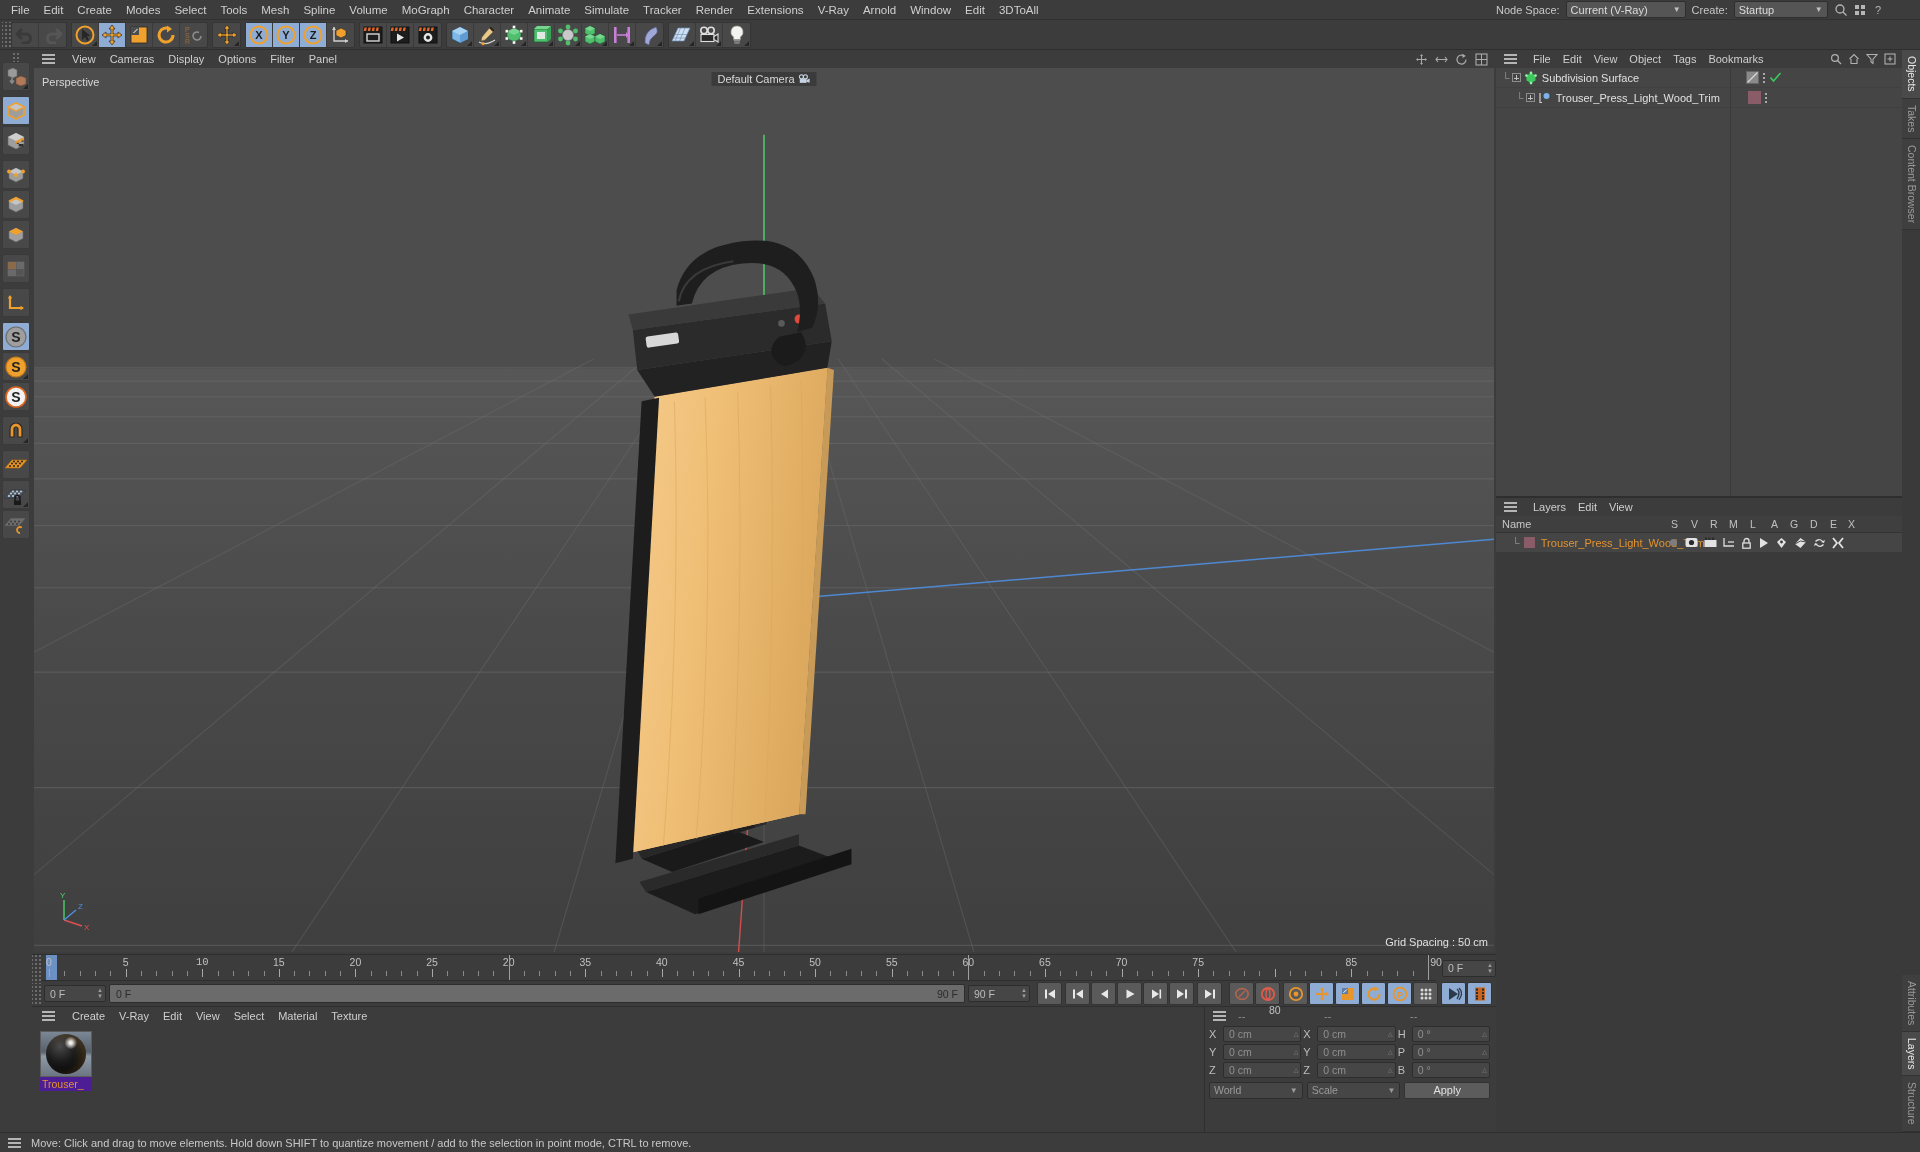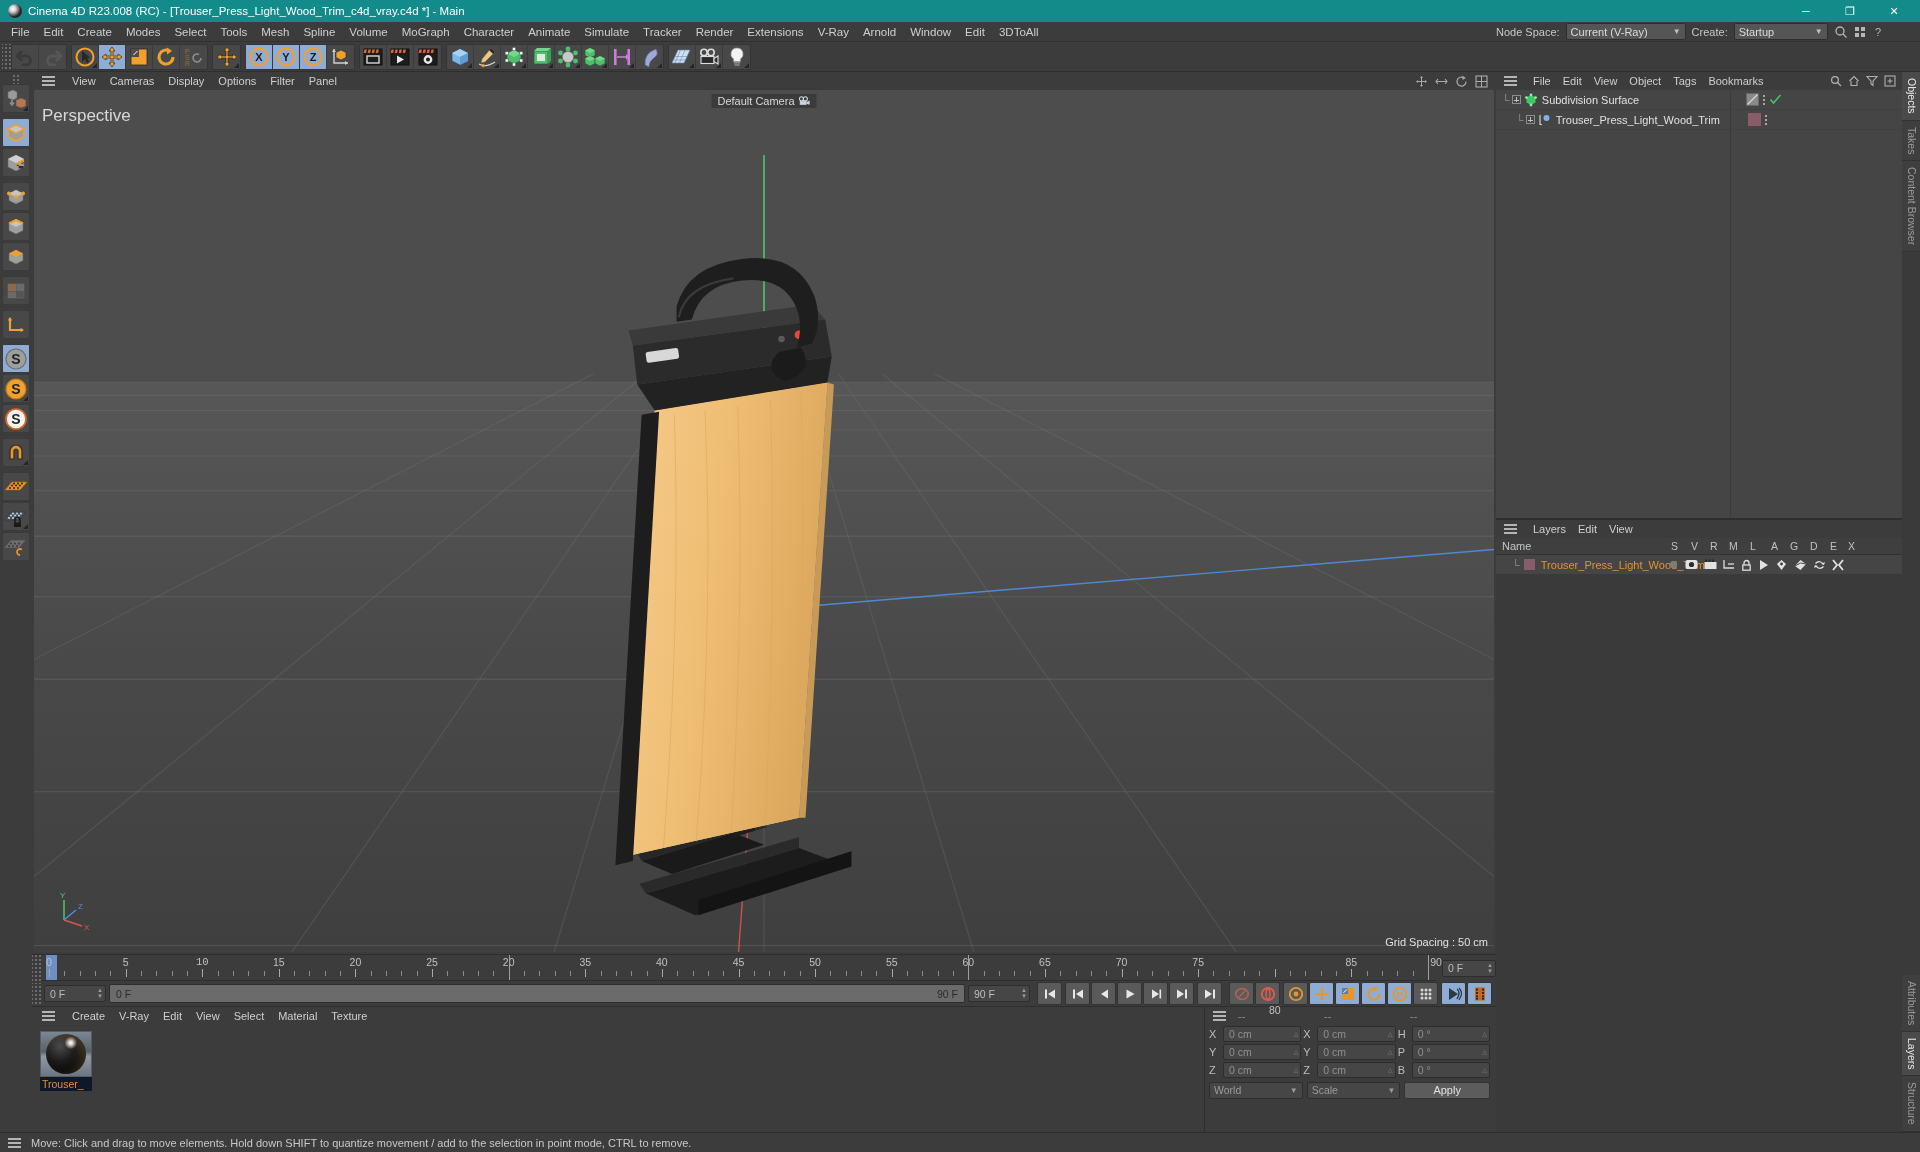--- a/index.html
+++ b/index.html
@@ -99,21 +99,21 @@
   .vphdr .mi { font-size: 11px; color: #cfcfcf; padding: 0 7px; }
   .vphdr .icons { margin-left: auto; display: flex; gap: 7px; padding-right: 8px; align-items:center; }
   .vp {
     flex: 1 1 auto; position: relative; overflow: hidden; margin: 0 2px 2px 2px;
     background: linear-gradient(180deg,#4a4a4a 0%, #4a4a4a 34%, #565656 34%, #3d3d3d 100%);
   }
   .vp .sky { position:absolute; left:0; right:0; top:0; height:34%; background:#4d4d4d; }
   .vp .ground { position:absolute; left:0; right:0; top:34%; bottom:0;
     background: linear-gradient(180deg, #575757 0%, #4a4a4a 45%, #3f3f3f 100%); }
   .vp .vplabel {
-    position: absolute; left: 8px; top: 16px; font-size: 17px; color: #d8d8d8;
+    position: absolute; left: 8px; top: 8px; font-size: 11px; color: #d8d8d8;
   }
   .vp .camlabel {
     position: absolute; left: 50%; transform: translateX(-50%); top: 4px;
     font-size: 11px; color: #d8d8d8; background: rgba(45,45,45,.55);
     padding: 1px 6px; display: flex; align-items: center; gap: 4px;
   }
   .vp .gridspacing {
     position: absolute; right: 6px; bottom: 4px; font-size: 11px; color: #e0e0e0;
   }
   .vp .axisgizmo { position: absolute; left: 20px; bottom: 20px; }
@@ -170,21 +170,21 @@
   .matchip .ball {
     width: 40px; height: 40px; border-radius: 50%;
     background:
       radial-gradient(circle at 62% 22%, #ffffff 0%, #e8e8e8 4%, rgba(255,255,255,0) 16%),
       radial-gradient(circle at 35% 30%, #4a4a4a 0%, #1c1c1c 40%, #070707 75%),
       linear-gradient(180deg,#2a2a2a 0%, #101010 100%);
     box-shadow: inset -5px 2px 8px rgba(220,160,80,.25);
   }
   .matchip .mname {
     font-size: 10.5px; color: #e2932f; text-align: left; padding: 1px 2px;
-    background: #0f172a; white-space: nowrap; overflow: hidden;
+    background: #4c1d95; white-space: nowrap; overflow: hidden;
   }
   .coords { flex: 0 0 272px; display: flex; flex-direction: column; }
   .coordhdr { height: 18px; display: flex; align-items: center; padding-left: 8px; gap: 0; }
   .coordhdr .hm { display:flex; flex-direction:column; gap:2px; margin-right:12px; }
   .coordhdr .hm i { width:13px; height:2px; background:#b5b5b5; }
   .coordhdr .dash { font-size: 11px; color: #8e8e8e; width: 86px; text-align:left; }
   .crow { display: flex; align-items: center; height: 18px; padding: 0 6px 0 4px; gap: 2px; }
   .clab { width: 12px; font-size: 11px; color: #bdbdbd; text-align: left; }
   .cfield {
     flex: 1 1 0; height: 16px; background: #464646; border: 1px solid #2d2d2d;
@@ -248,29 +248,20 @@
             align-items: center; padding-left: 8px; border-top: 1px solid #2e2e2e; }
   .status .hm { display:flex; flex-direction:column; gap:2px; margin-right: 10px; }
   .status .hm i { width:13px; height:2px; background:#b5b5b5; }
   .status .txt { font-size: 11px; color: #c8c8c8; }
 </style>
 </head>
 <body>
 
 <div class="app">
 
-  <div class="titlebar">
-    <div class="logo"></div>
-    <div class="ttl">Cinema 4D R23.008 (RC) - [Trouser_Press_Light_Wood_Trim_c4d_vray.c4d *] - Main</div>
-    <div class="wbtns">
-      <div class="wbtn">─</div>
-      <div class="wbtn">❐</div>
-      <div class="wbtn close">✕</div>
-    </div>
-  </div>
 
   <div class="menubar">
     <div class="mi">File</div>
     <div class="mi">Edit</div>
     <div class="mi">Create</div>
     <div class="mi">Modes</div>
     <div class="mi">Select</div>
     <div class="mi">Tools</div>
     <div class="mi">Mesh</div>
     <div class="mi">Spline</div>

